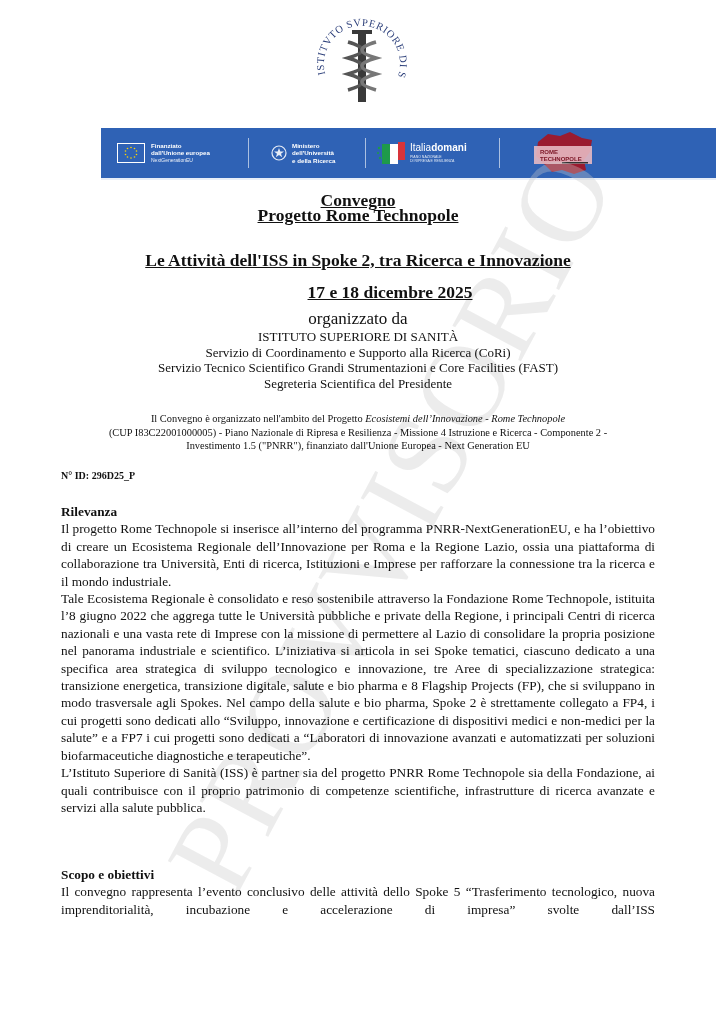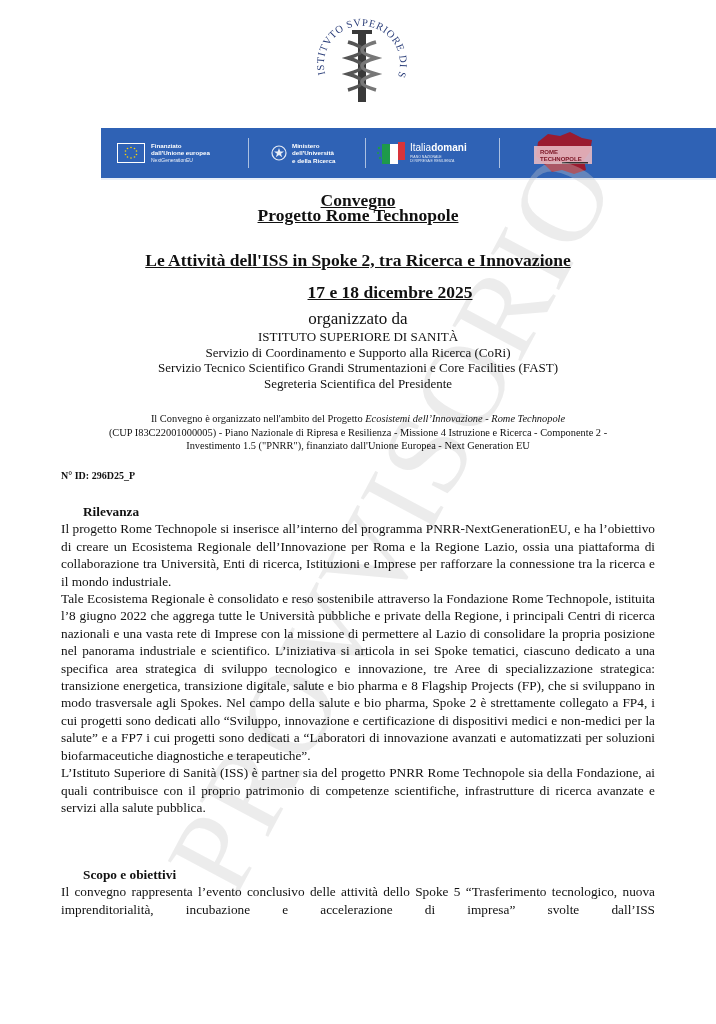--- a/index.html
+++ b/index.html
@@ -35,21 +35,21 @@
     #t4 { top: 282px; padding-left: 32px; }
     .org-by { top: 309px; font-size: 17px; }
     .org-lines { top: 329px; font-size: 13px; line-height: 15.6px; }
     .note { top: 412px; font-size: 10.4px; line-height: 13.5px; }
     .note i { font-style: italic; }
 
     .id-line { position: absolute; left: 61px; top: 470px; font-weight: bold; font-size: 10px; }
 
     .body { position: absolute; left: 61px; width: 594px; font-size: 13.3px; line-height: 17.4px; text-align: justify; }
     .body p { margin: 0; text-align-last: left; }
-    .body .hd { font-weight: bold; margin-left: 22px; }
+    .body .hd { font-weight: bold; }
     #sec1 { top: 503px; }
     #sec2 { top: 866px; }
 
     .watermark { position: absolute; left: 250px; top: 280px; width: 600px; transform: rotate(-62deg); transform-origin: 0 0;
       font-family: "Liberation Serif", serif; font-size: 118px; letter-spacing: 2px; color: rgba(200,200,200,0.35);
       pointer-events: none; white-space: nowrap; font-weight: normal; }
     .watermark { left: 140px; top: 850px; }
   </style>
 </head>
 <body>

